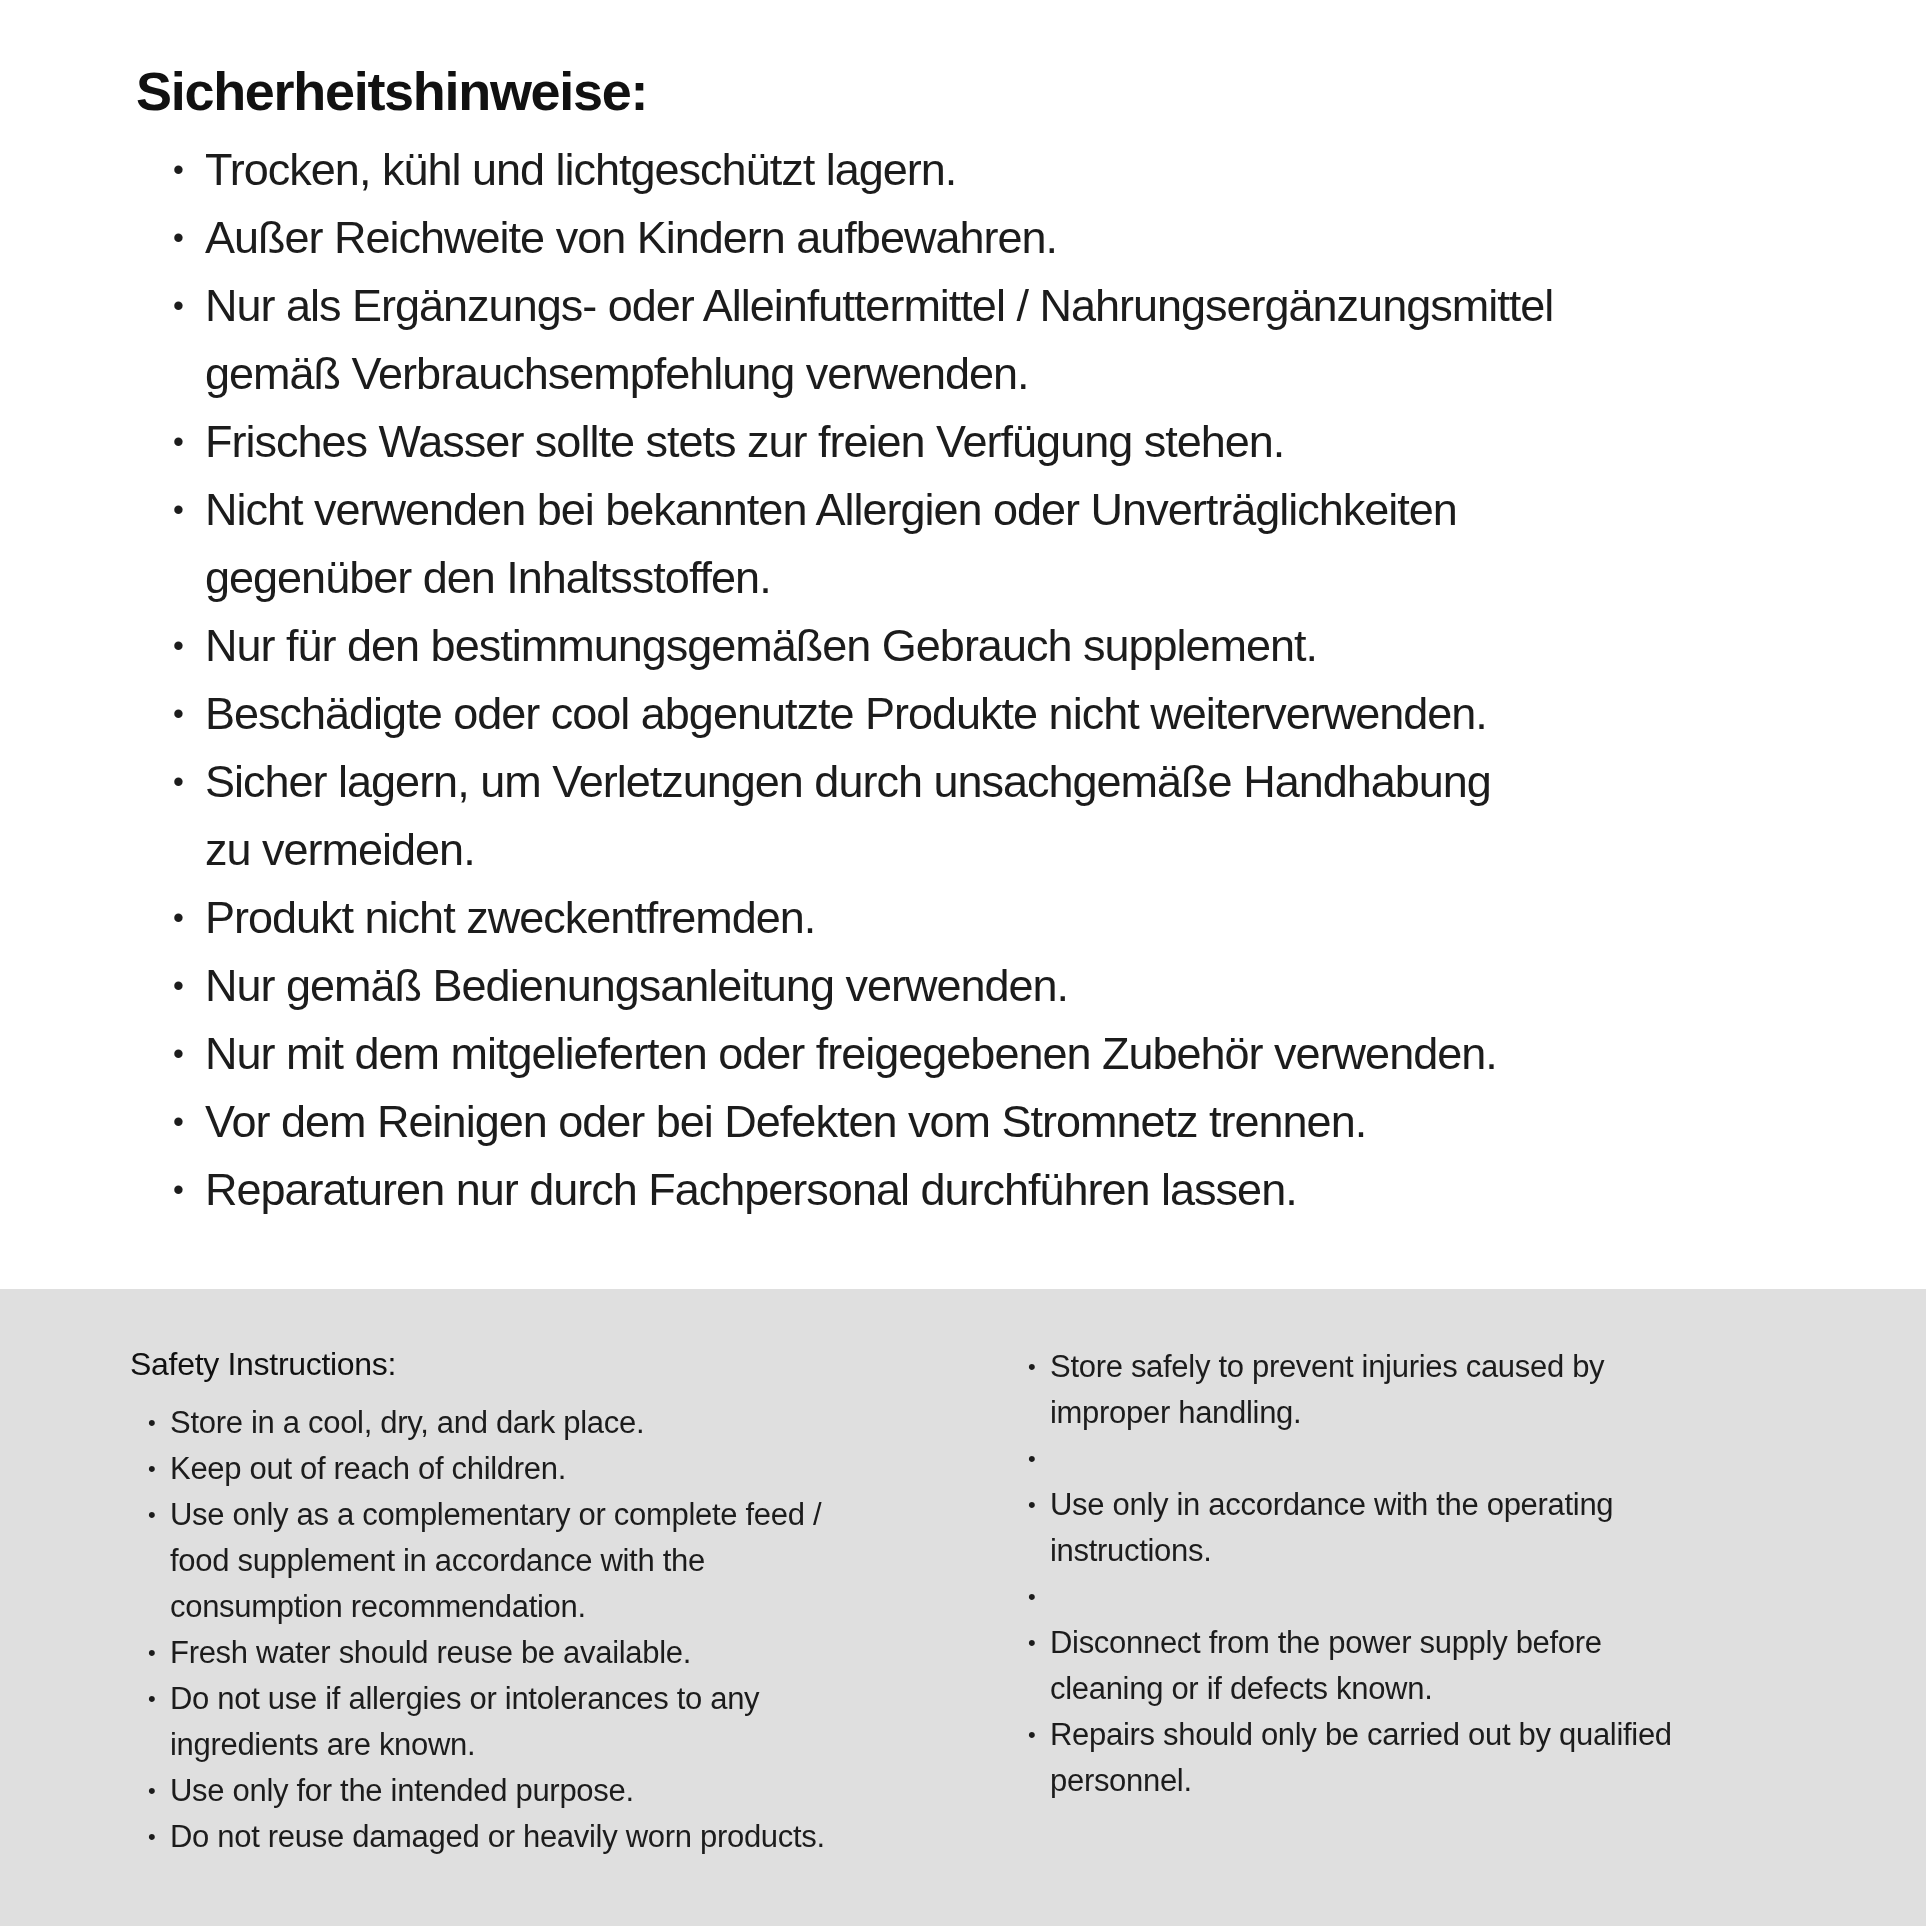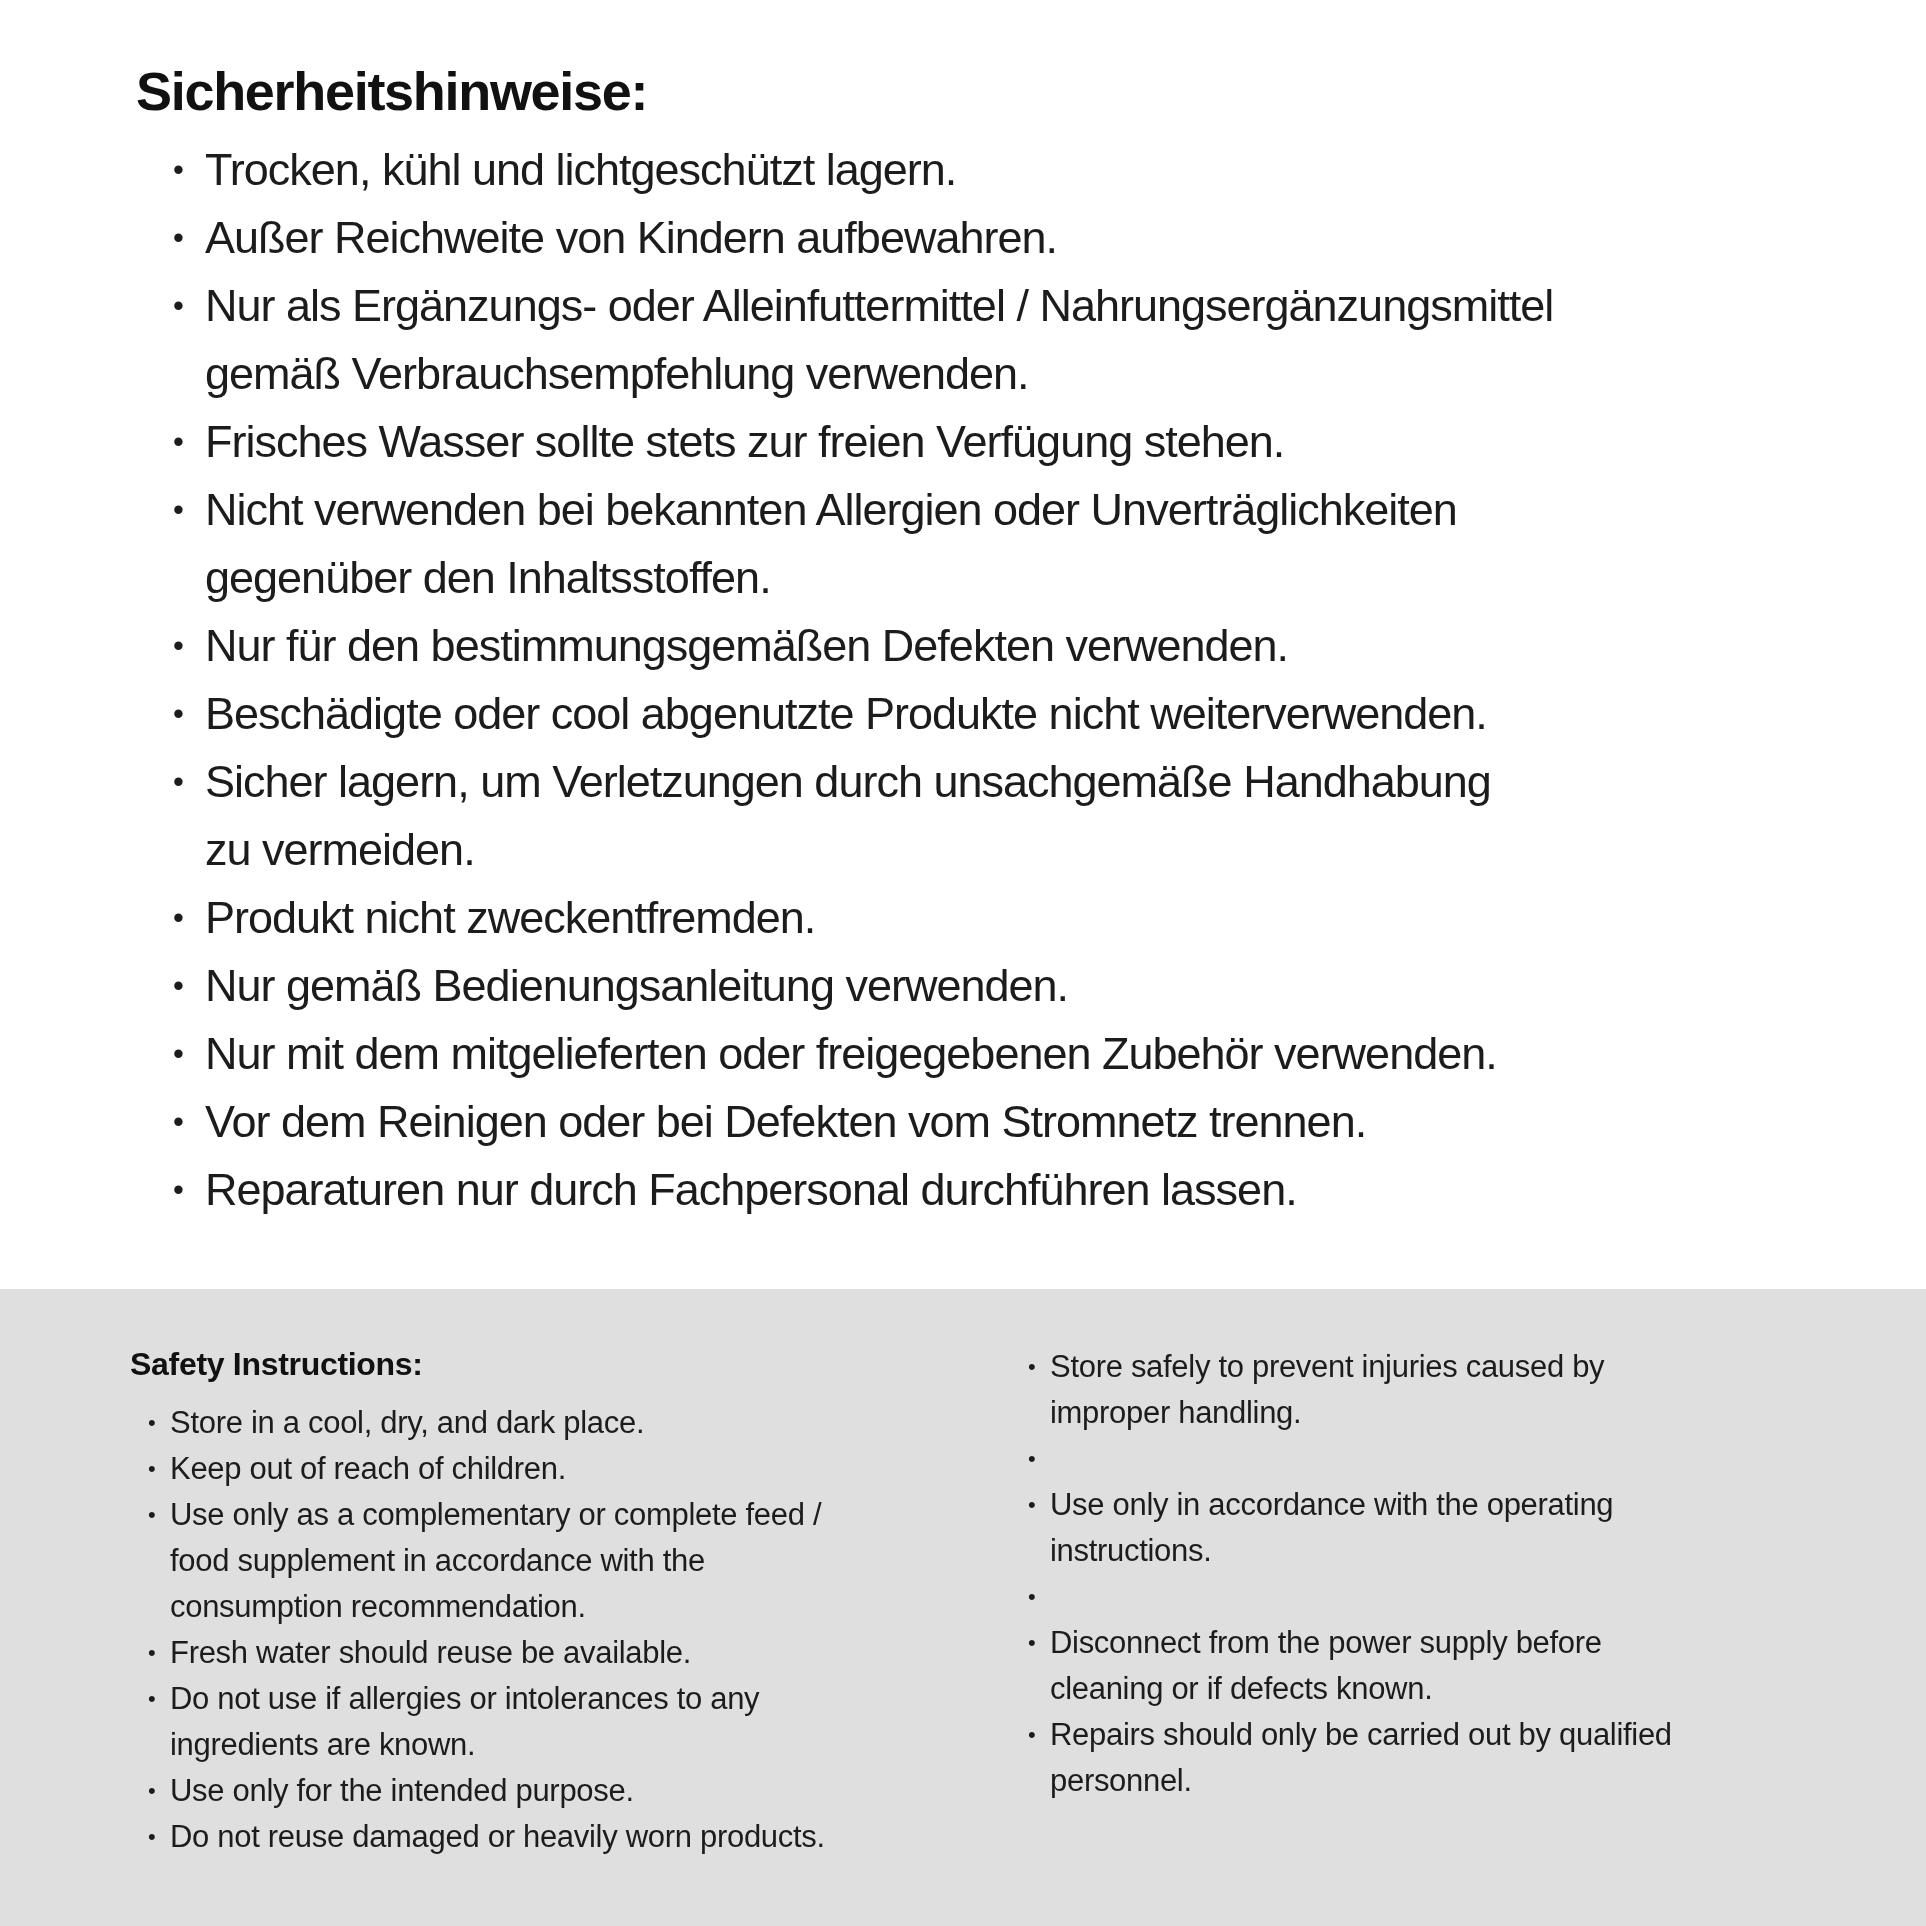--- a/index.html
+++ b/index.html
@@ -66,21 +66,21 @@
     width: 898px;
     flex: 0 0 898px;
   }
   .col-right {
     flex: 1 1 auto;
     min-width: 0;
   }
   .en-heading {
     margin: 0 0 16px 0;
     font-size: 32px;
-    font-weight: 700;
+    font-weight: 400;
     line-height: 40px;
     letter-spacing: -0.3px;
     color: #111111;
   }
   .en-item {
     display: flex;
     align-items: flex-start;
     font-size: 31px;
     letter-spacing: -0.3px;
     line-height: 46px;
@@ -123,21 +123,21 @@
           <span class="dot">•</span>
           <span class="txt">Frisches Wasser sollte stets zur freien Verfügung stehen.</span>
         </div>
         <div class="de-item">
           <span class="dot">•</span>
           <span class="txt">Nicht verwenden bei bekannten Allergien oder Unverträglichkeiten
 gegenüber den Inhaltsstoffen.</span>
         </div>
         <div class="de-item">
           <span class="dot">•</span>
-          <span class="txt">Nur für den bestimmungsgemäßen Defekten verwenden.</span>
+          <span class="txt">Nur für den bestimmungsgemäßen Gebrauch supplement.</span>
         </div>
         <div class="de-item">
           <span class="dot">•</span>
           <span class="txt">Beschädigte oder cool abgenutzte Produkte nicht weiterverwenden.</span>
         </div>
         <div class="de-item">
           <span class="dot">•</span>
           <span class="txt">Sicher lagern, um Verletzungen durch unsachgemäße Handhabung
 zu vermeiden.</span>
         </div>

